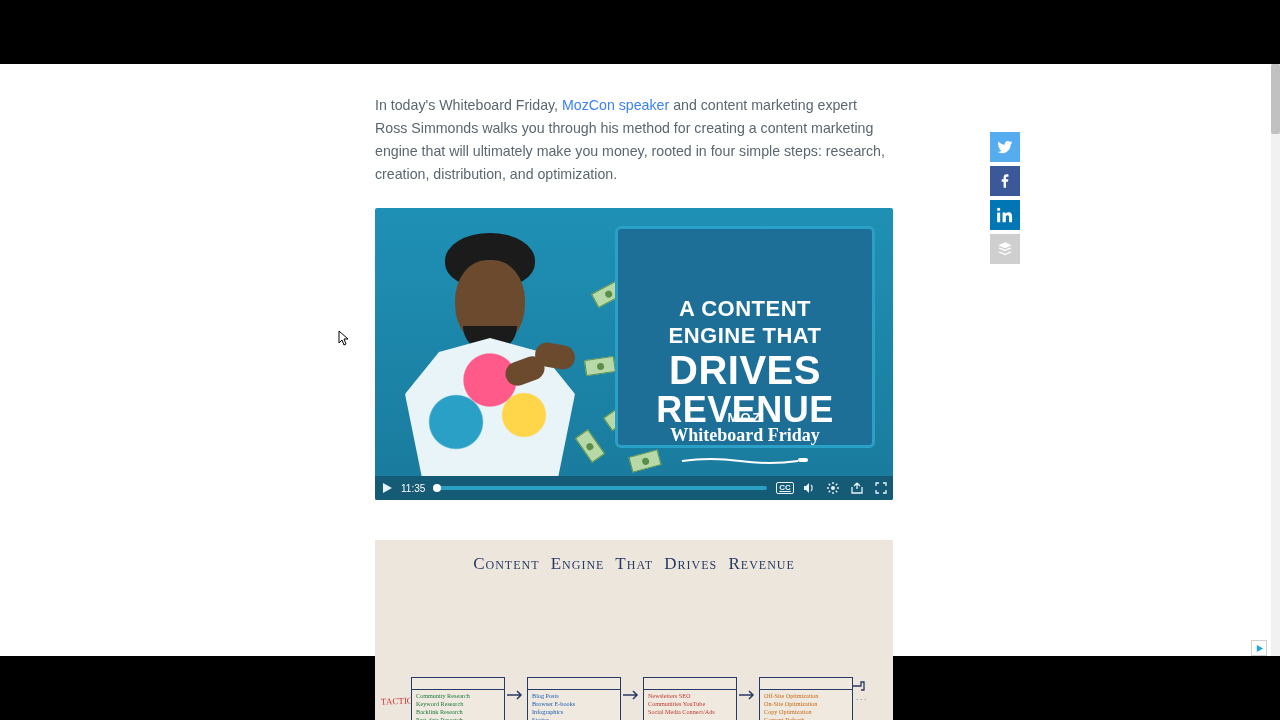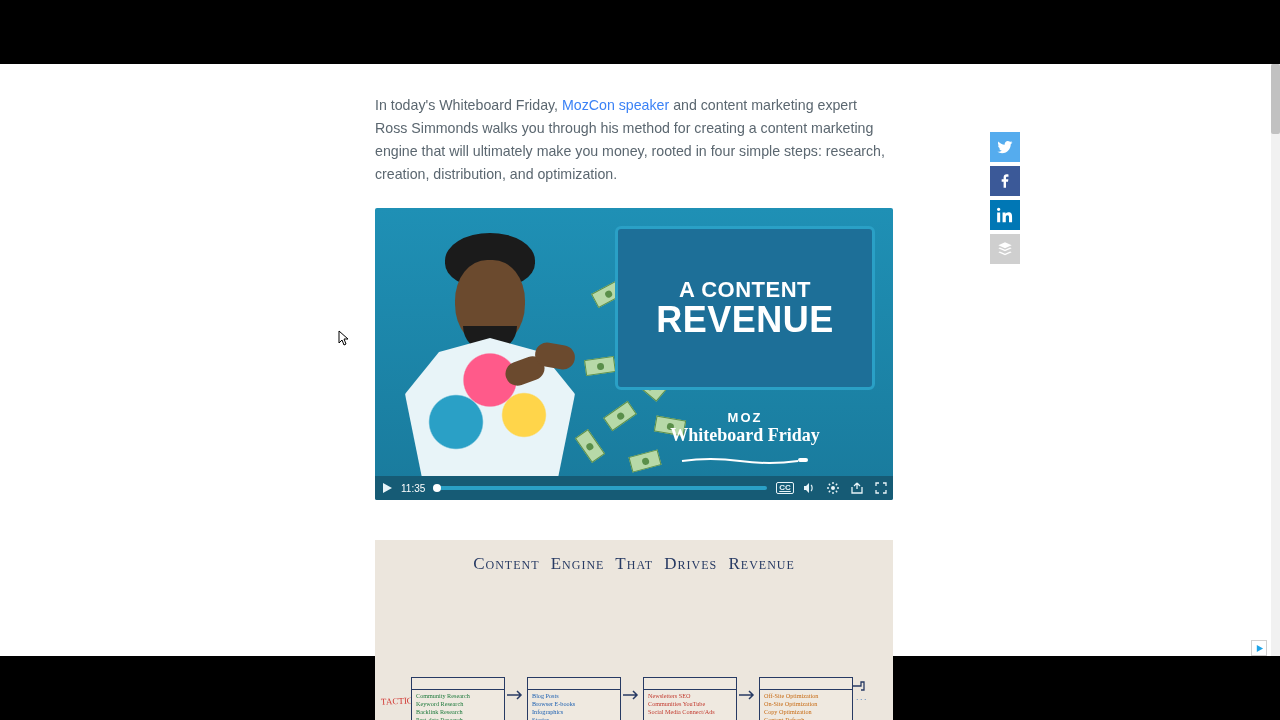--- a/index.html
+++ b/index.html
@@ -8,21 +8,21 @@
   .letterbox-bottom { position:absolute; left:0; bottom:0; width:1280px; height:64px; background:#000; }
   .page { position:absolute; left:0; top:64px; width:1271px; height:592px; background:#fff; }
   .scrollbar-track { position:absolute; right:0; top:64px; width:9px; height:592px; background:#f1f1f1; }
   .scrollbar-thumb { position:absolute; right:0; top:64px; width:9px; height:70px; background:#c1c1c1; border-radius:2px; }
 
   .article { position:absolute; left:375px; top:30px; width:518px; }
   .intro { color:#5b6770; font-size:14.2px; line-height:23px; font-weight:400; }
   .intro a { color:#3b82f6; text-decoration:none; }
 
   .video { position:relative; margin-top:22px; width:518px; height:292px; background:linear-gradient(180deg,#1f90b5,#197a9c); border-radius:2px; overflow:hidden; }
-  .title-card { position:absolute; right:18px; top:18px; width:260px; height:164px; background:#1d6f98; border:3px solid #2aa0c6; border-radius:6px; padding:8px 14px; display:flex; align-items:center; justify-content:center; text-align:center; }
+  .title-card { position:absolute; right:18px; top:18px; width:260px; height:222px; background:#1d6f98; border:3px solid #2aa0c6; border-radius:6px; padding:16px 14px; display:flex; align-items:flex-end; justify-content:center; text-align:center; }
   .title-card .tc-text { color:#fff; font-weight:800; line-height:1.05; font-family: Arial, sans-serif; letter-spacing:0.5px; }
   .tc-line1 { font-size:22px; display:block; }
   .tc-line2 { font-size:22px; display:block; margin-top:4px;}
   .tc-line3 { font-size:40px; display:block; margin-top:2px; font-weight:900;}
   .tc-line4 { font-size:36px; display:block; margin-top:0px; font-weight:900;}
   .wb-brand { position:absolute; right:18px; bottom:42px; width:260px; text-align:center; color:#fff; }
   .wb-moz { font-size:13px; font-weight:900; letter-spacing:2px; }
   .wb-text { font-family: Georgia, serif; font-size:18px; font-weight:600; }
   .wb-underline { margin:4px auto 0; width:130px; height:8px; }
   .wb-underline svg { width:100%; height:100%; }
@@ -111,20 +111,22 @@
       <div class="money" style="left:210px; top:150px; --r:-8deg"></div>
       <div class="money" style="left:260px; top:170px; --r:40deg"></div>
       <div class="money" style="left:230px; top:200px; --r:-35deg"></div>
       <div class="money" style="left:280px; top:210px; --r:10deg"></div>
       <div class="money" style="left:200px; top:230px; --r:55deg"></div>
       <div class="money" style="left:255px; top:245px; --r:-15deg"></div>
 
       <div class="title-card">
         <div class="tc-text">
           <span class="tc-line1">A CONTENT</span>
+          <span class="tc-line2">ENGINE THAT</span>
+          <span class="tc-line3">DRIVES</span>
           <span class="tc-line4">REVENUE</span>
         </div>
       </div>
       <div class="wb-brand">
         <div class="wb-moz">MOZ</div>
         <div class="wb-text">Whiteboard Friday</div>
         <div class="wb-underline"><svg viewBox="0 0 130 8">
               <path d="M2 5 Q 30 1 60 5 T 118 5" stroke="#fff" stroke-width="2" fill="none"></path>
               <rect x="118" y="2" width="10" height="4" rx="2" fill="#fff"></rect>
             </svg></div>

